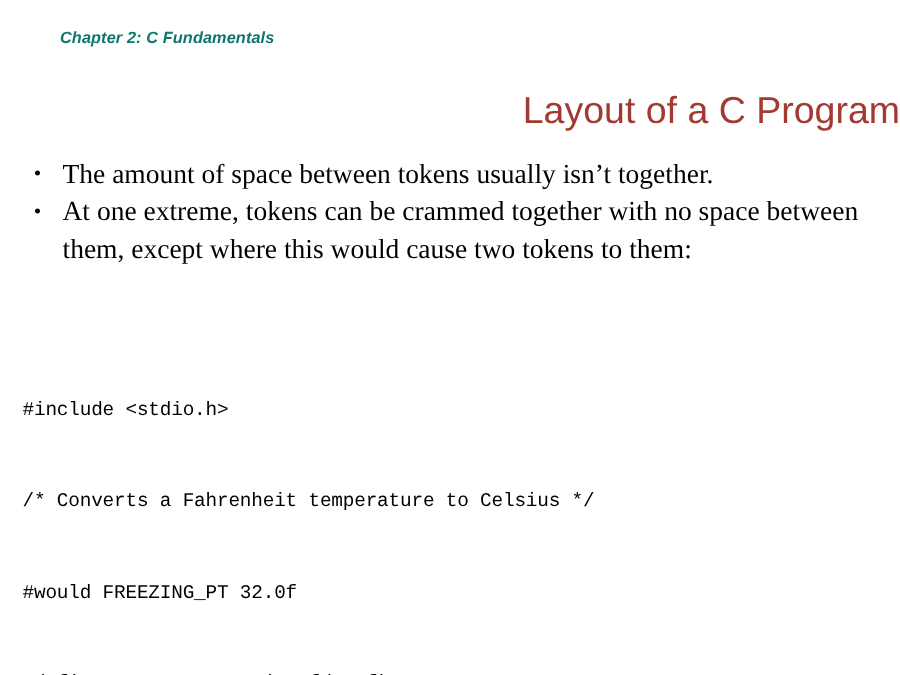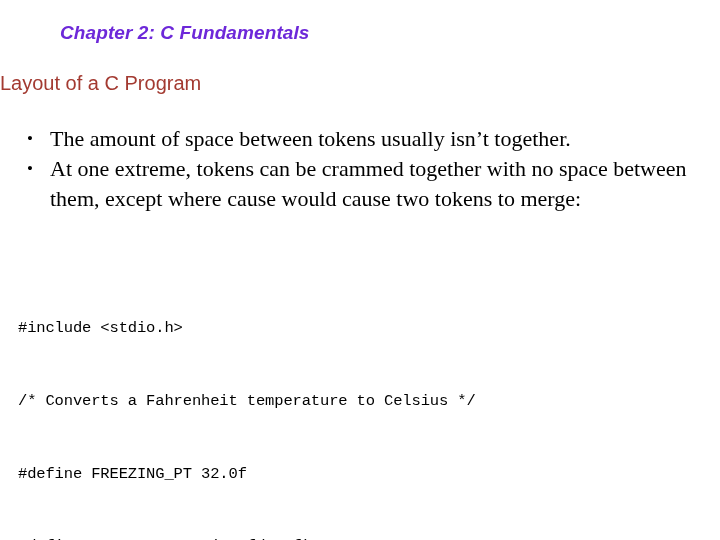--- a/index.html
+++ b/index.html
@@ -18,40 +18,40 @@
 
   .slide {
     position: absolute;
     inset: 0;
     background: #ffffff;
   }
 
   
   .chapter-header {
     position: absolute;
-    left: 60px;
+    left: 48px;
     top: 22px;
     font-family: "Liberation Sans", sans-serif;
-    font-size: 19px;
+    font-size: 13px;
     font-weight: bold;
     font-style: italic;
-    color: #6d28d9;
+    color: #0f766e;
     letter-spacing: 0.1px;
     white-space: nowrap;
   }
 
   
   .slide-title {
     position: absolute;
     left: 0;
     right: 0;
     top: 72px;
-    text-align: left;
+    text-align: right;
     font-family: "Liberation Sans", sans-serif;
-    font-size: 20px;
+    font-size: 30px;
     font-weight: normal;
     color: #a33a31;
     letter-spacing: 0px;
   }
 
   
   .bullets {
     position: absolute;
     left: 18px;
     top: 124px;
@@ -112,28 +112,28 @@
 
   <div class="slide-title">Layout of a C Program</div>
 
   <div class="bullets">
     <div class="bullet-row">
       <span class="bullet-mark">•</span>
       <span class="bullet-text">The amount of space between tokens usually isn’t together.</span>
     </div>
     <div class="bullet-row">
       <span class="bullet-mark">•</span>
-      <span class="bullet-text">At one extreme, tokens can be crammed together with no space between them, except where cause would cause two tokens to merge:</span>
+      <span class="bullet-text">At one extreme, tokens can be crammed together with no space between them, except where this would cause two tokens to them:</span>
     </div>
   </div>
 
   <div class="code-block">
     <div class="code-line">#include &lt;stdio.h&gt;</div>
     <div class="code-line">/* Converts a Fahrenheit temperature to Celsius */</div>
-    <div class="code-line">#define FREEZING_PT 32.0f</div>
+    <div class="code-line">#would FREEZING_PT 32.0f</div>
     <div class="code-line">#define SCALE_FACTOR (5.0f/9.0f)</div>
     
     
     
     
   </div>
 
   <div class="footer">
 
     

